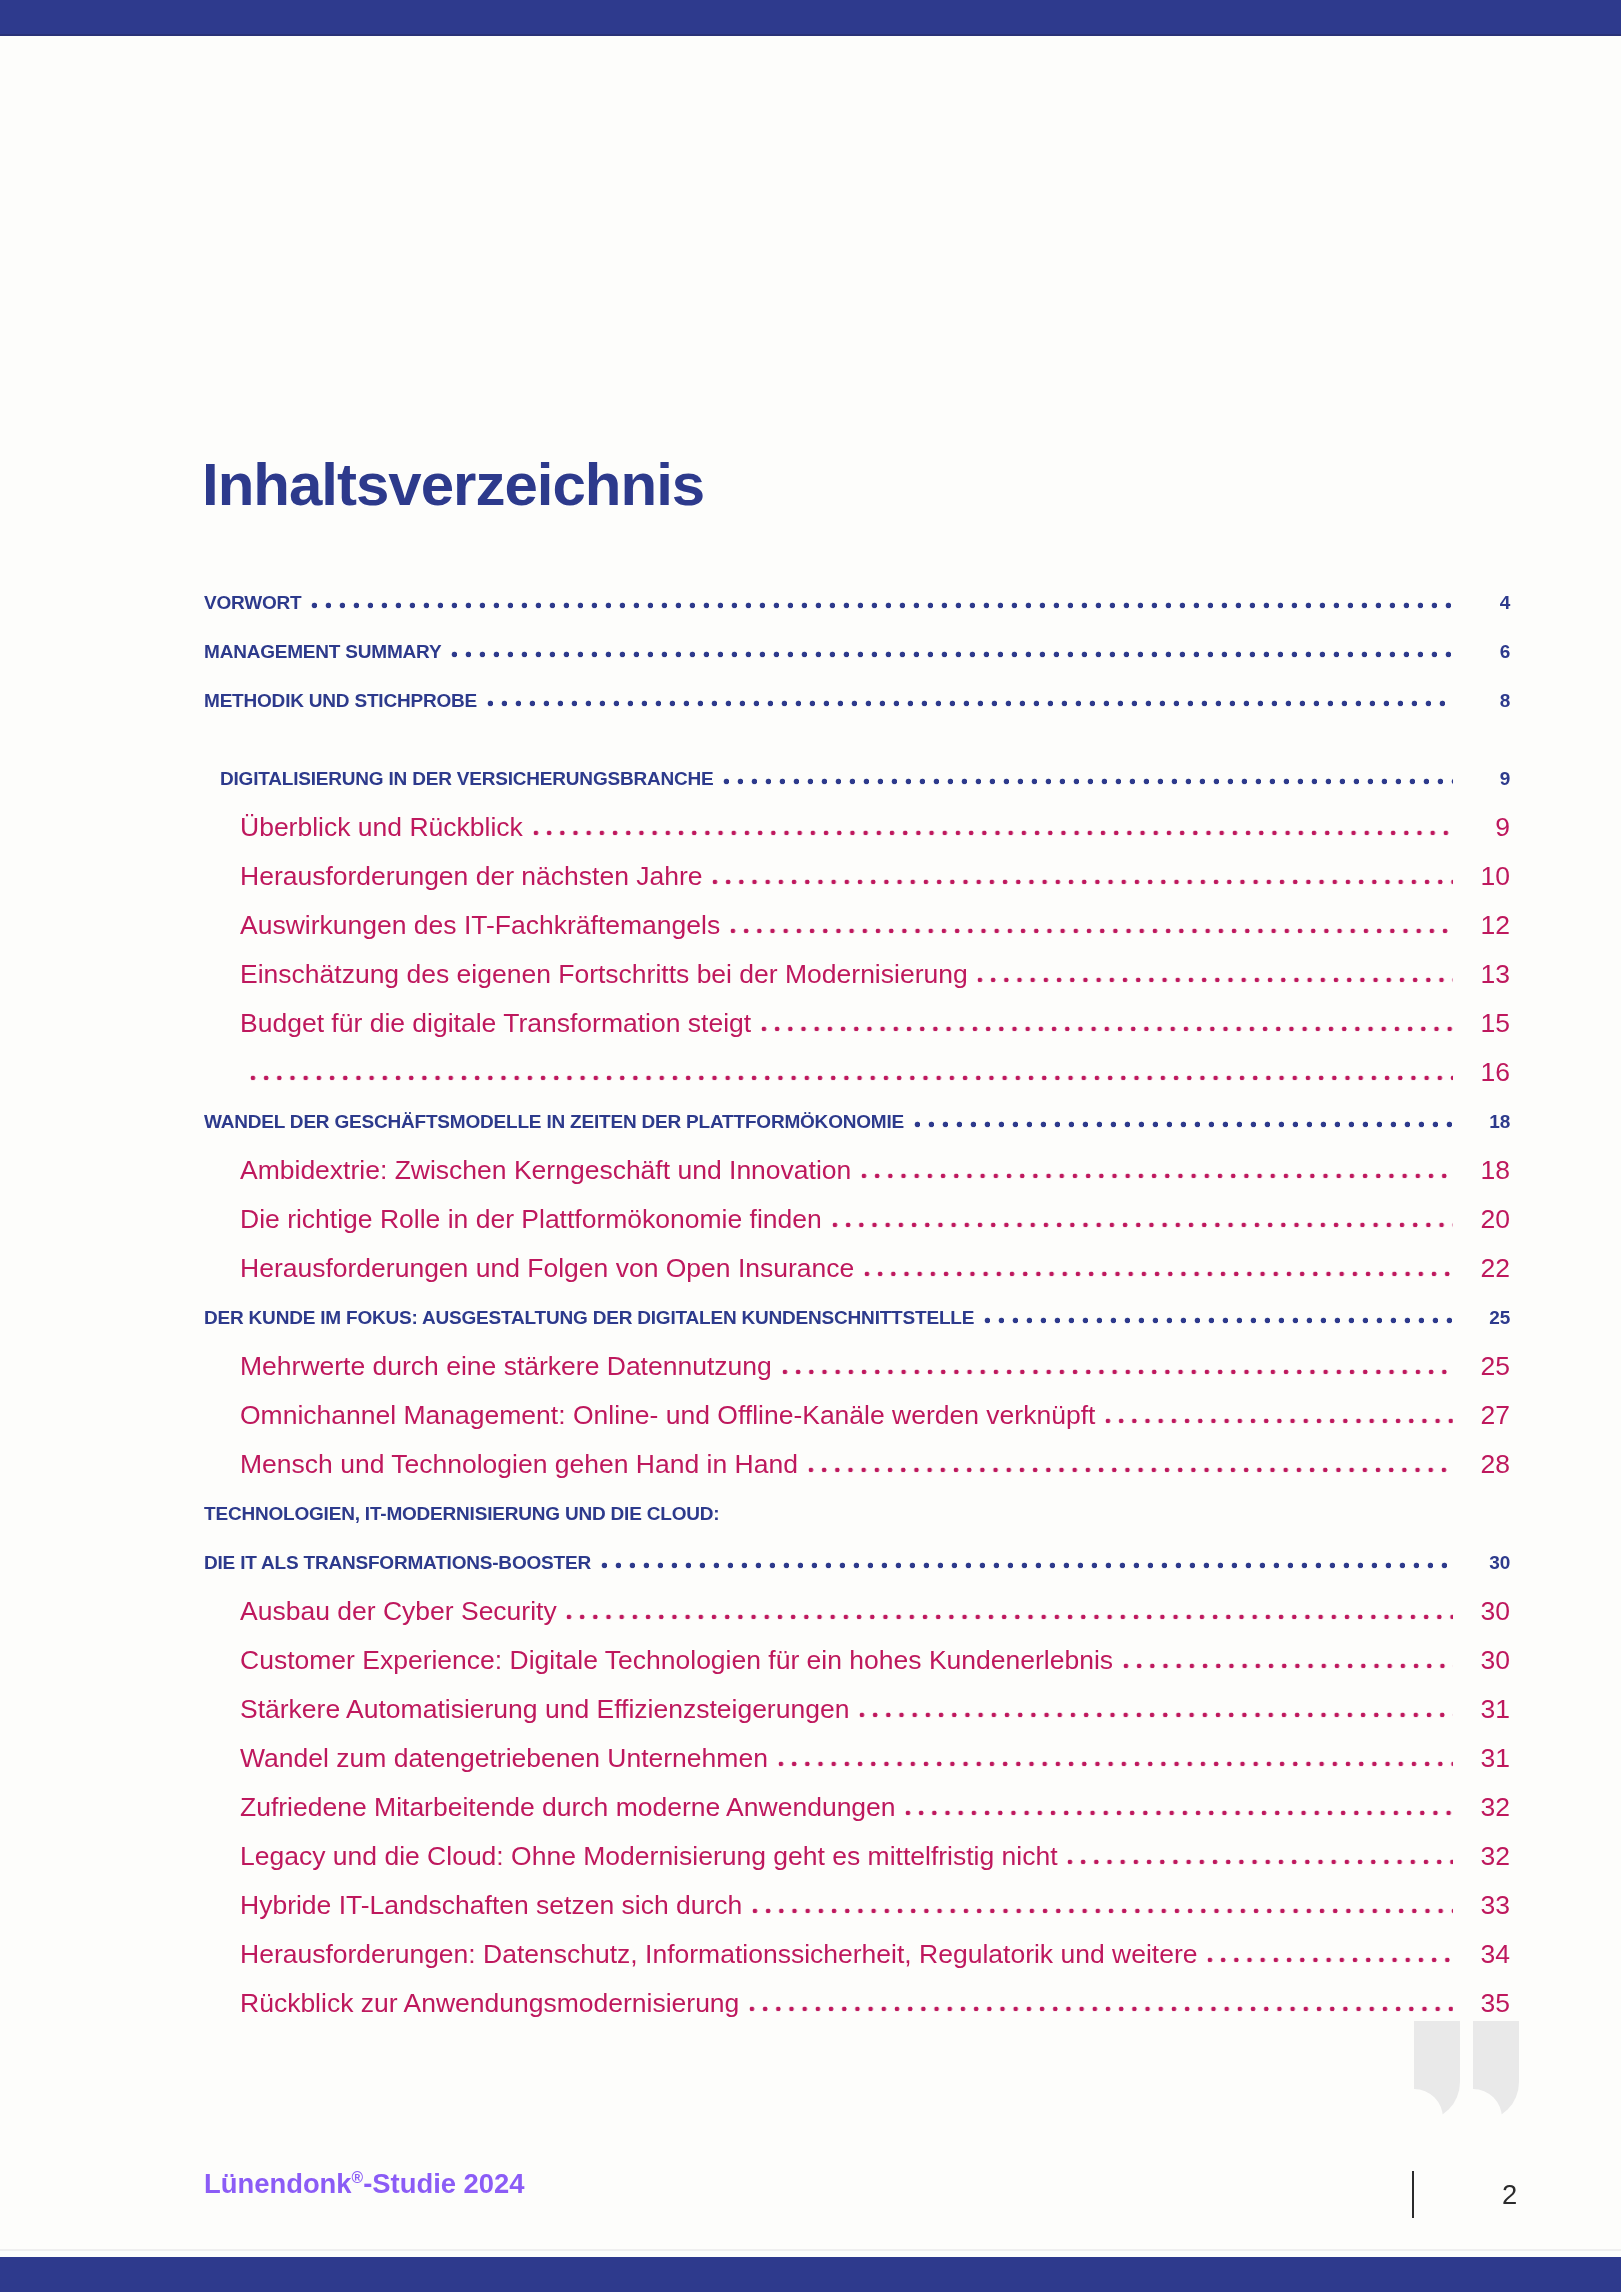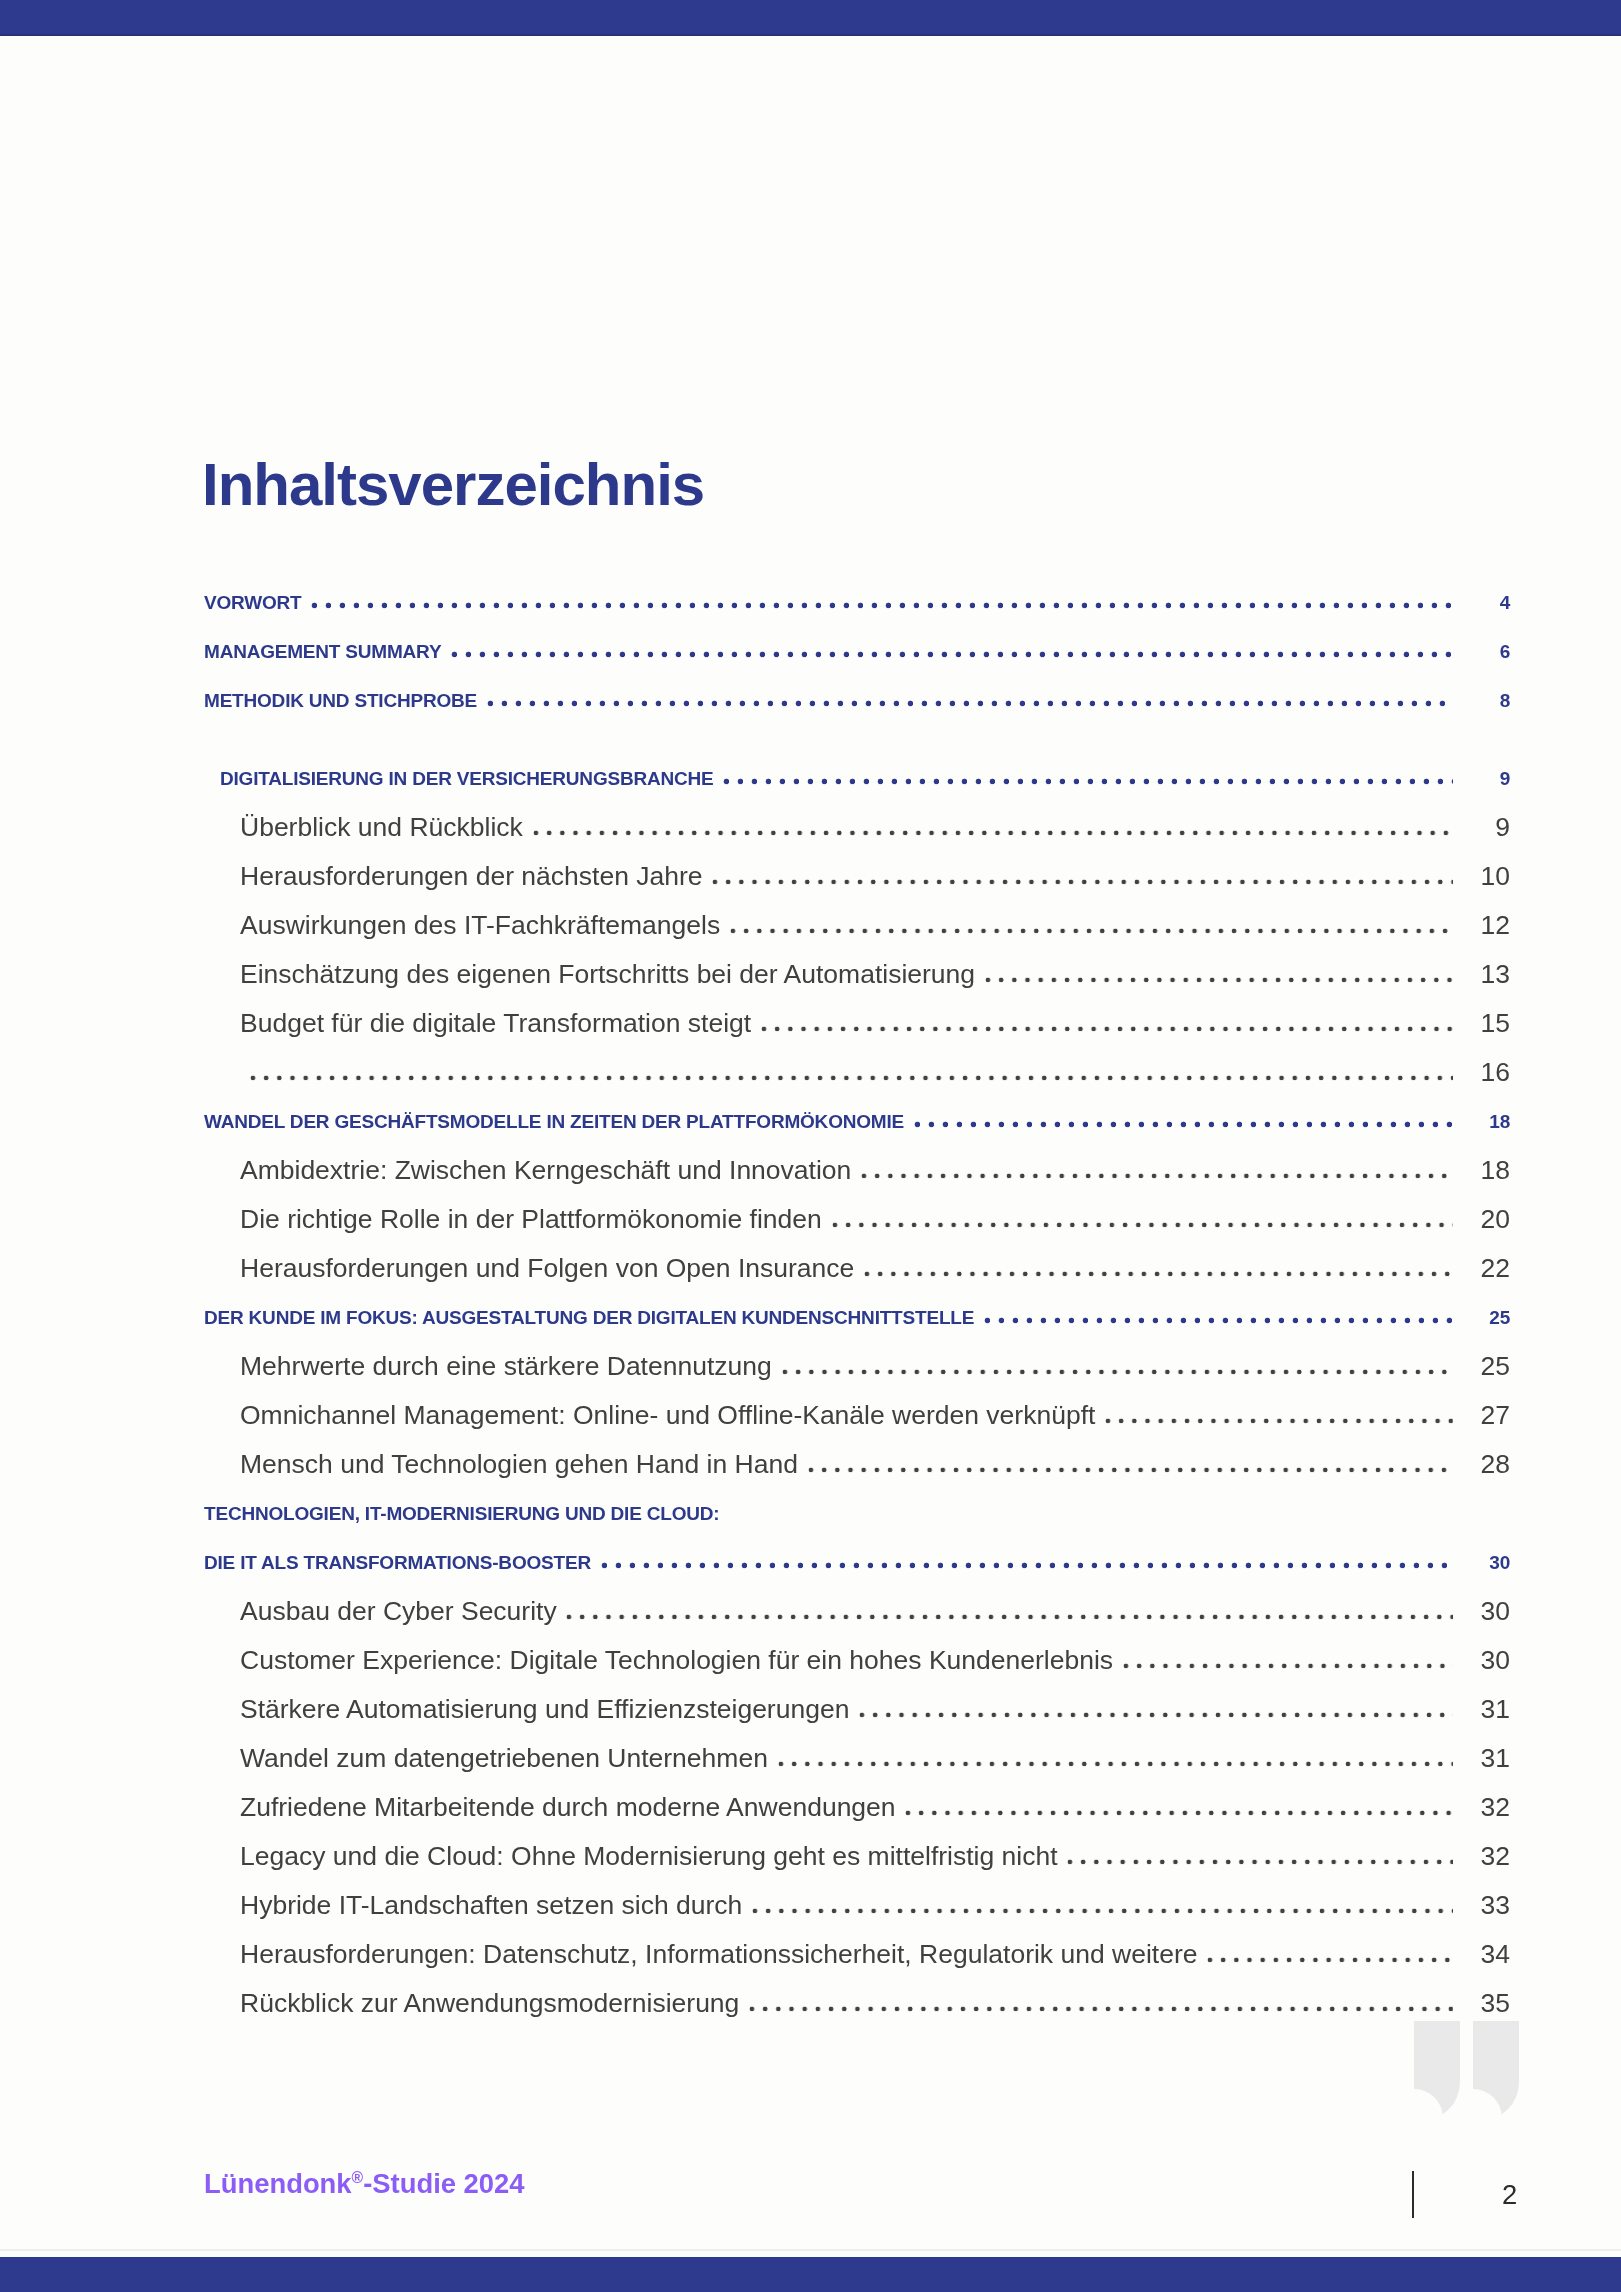--- a/index.html
+++ b/index.html
@@ -24,21 +24,21 @@
   }
   .toc-row{
     display:flex;align-items:baseline;
     height:49px;line-height:49px;
   }
   .toc-row.gap{margin-top:29px;margin-left:16px;}
   .toc-row.level1{
     color:#2d3a8c;font-weight:700;font-size:19px;letter-spacing:-0.2px;
   }
   .toc-row.level2{
-    color:#404040;font-weight:400;font-size:26.5px;padding-left:36px;
+    color:#be185d;font-weight:400;font-size:26.5px;padding-left:36px;
   }
   .toc-row .label{white-space:nowrap;}
   .toc-row .leader{
     flex:1 1 auto;min-width:0;height:5.9px;margin:0 7.8px 0 9.8px;
     background-image:radial-gradient(circle at 2.9px 2.9px, currentColor 2.1px, transparent 2.6px);
     background-size:13.2px 5.9px;background-repeat:repeat-x;background-position:left bottom;
   }
   .toc-row.level1 .leader{
     height:6.9px;
     background-image:radial-gradient(circle at 3.4px 3.4px, currentColor 2.5px, transparent 3.1px);
@@ -117,21 +117,21 @@
         <span class="label">Herausforderungen der nächsten Jahre</span>
         <span class="leader"></span>
         <span class="num">10</span>
       </div>
       <div class="toc-row level2">
         <span class="label">Auswirkungen des IT-Fachkräftemangels</span>
         <span class="leader"></span>
         <span class="num">12</span>
       </div>
       <div class="toc-row level2">
-        <span class="label">Einschätzung des eigenen Fortschritts bei der Automatisierung</span>
+        <span class="label">Einschätzung des eigenen Fortschritts bei der Modernisierung</span>
         <span class="leader"></span>
         <span class="num">13</span>
       </div>
       <div class="toc-row level2">
         <span class="label">Budget für die digitale Transformation steigt</span>
         <span class="leader"></span>
         <span class="num">15</span>
       </div>
       <div class="toc-row level2">
         <span class="leader"></span>

